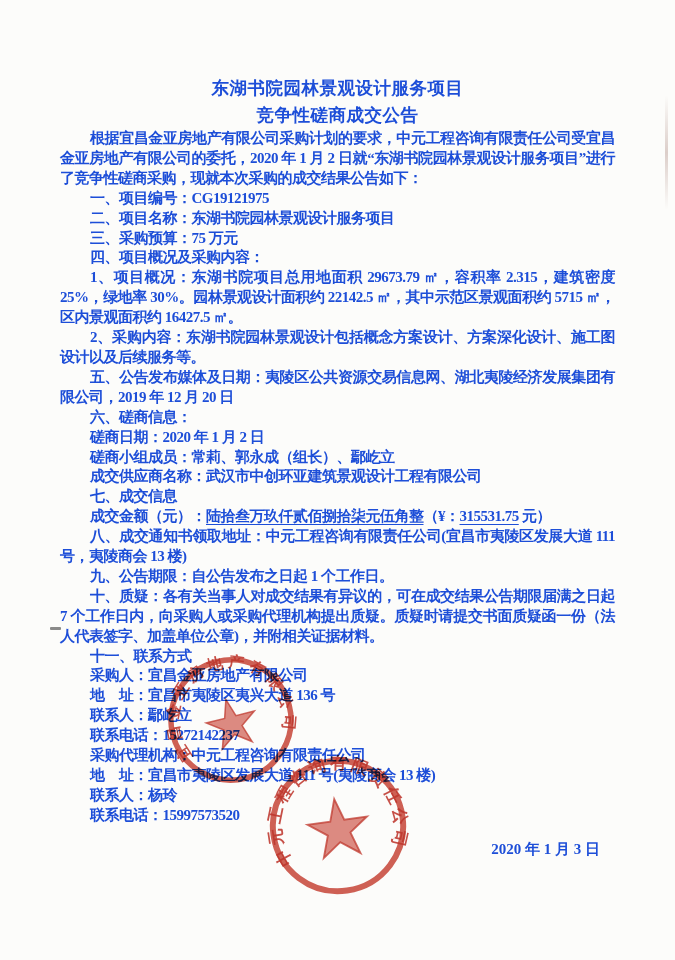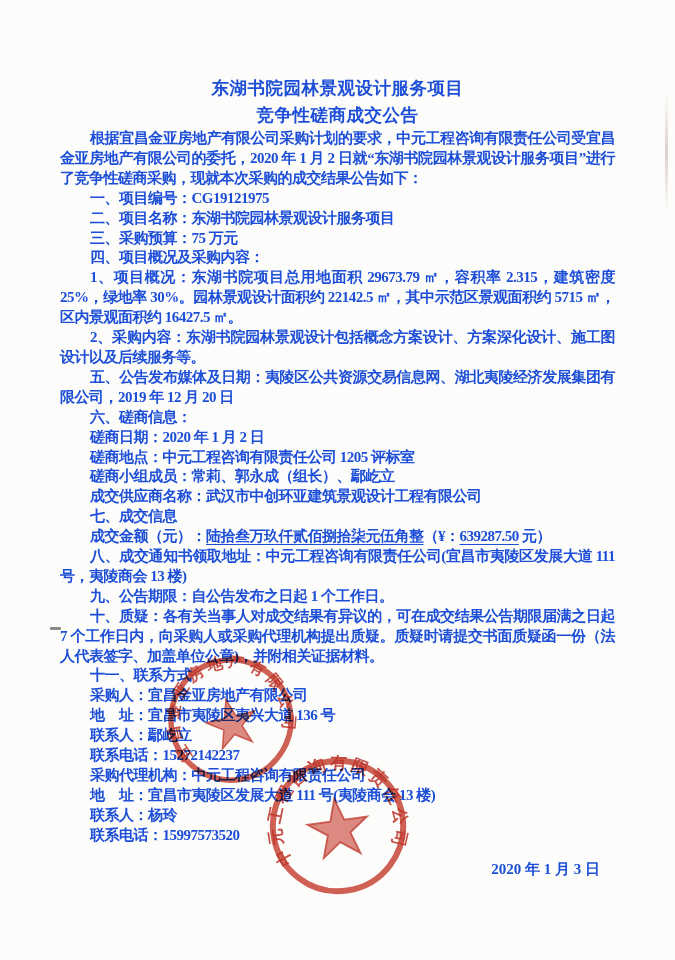--- a/index.html
+++ b/index.html
@@ -104,26 +104,25 @@
       <p>根据宜昌金亚房地产有限公司采购计划的要求，中元工程咨询有限责任公司受宜昌金亚房地产有限公司的委托，2020 年 1 月 2 日就“东湖书院园林景观设计服务项目”进行了竞争性磋商采购，现就本次采购的成交结果公告如下：</p>
       <p>一、项目编号：CG19121975</p>
       <p>二、项目名称：东湖书院园林景观设计服务项目</p>
       <p>三、采购预算：75 万元</p>
       <p>四、项目概况及采购内容：</p>
       <p>1、项目概况：东湖书院项目总用地面积 29673.79 ㎡，容积率 2.315，建筑密度 25%，绿地率 30%。园林景观设计面积约 22142.5 ㎡，其中示范区景观面积约 5715 ㎡，区内景观面积约 16427.5 ㎡。</p>
       <p>2、采购内容：东湖书院园林景观设计包括概念方案设计、方案深化设计、施工图设计以及后续服务等。</p>
       <p>五、公告发布媒体及日期：夷陵区公共资源交易信息网、湖北夷陵经济发展集团有限公司，2019 年 12 月 20 日</p>
       <p>六、磋商信息：</p>
       <p>磋商日期：2020 年 1 月 2 日</p>
-      <p>磋商地点：中元工程咨询有限责任公司 1205 评标室</p>
       <p>磋商小组成员：常莉、郭永成（组长）、鄢屹立</p>
       <p>成交供应商名称：武汉市中创环亚建筑景观设计工程有限公司</p>
       <p>七、成交信息</p>
 
-      <p><span>成交金额（元）：</span><span class="u">陆拾叁万玖仟贰佰捌拾柒元伍角整</span><span>（¥：</span><span class="u">639287.50</span><span> 元）</span></p>
+      <p><span>成交金额（元）：</span><span class="u">陆拾叁万玖仟贰佰捌拾柒元伍角整</span><span>（¥：</span><span class="u">315531.75</span><span> 元）</span></p>
 
       <p>八、成交通知书领取地址：中元工程咨询有限责任公司(宜昌市夷陵区发展大道 111 号，夷陵商会 13 楼)</p>
       <p>九、公告期限：自公告发布之日起 1 个工作日。</p>
       <p>十、质疑：各有关当事人对成交结果有异议的，可在成交结果公告期限届满之日起 7 个工作日内，向采购人或采购代理机构提出质疑。质疑时请提交书面质疑函一份（法人代表签字、加盖单位公章)，并附相关证据材料。</p>
       <p>十一、联系方式</p>
       <p>采购人：宜昌金亚房地产有限公司</p>
       <p>地　址：宜昌市夷陵区夷兴大道 136 号</p>
       <p>联系人：鄢屹立</p>
       <p>联系电话：15272142237</p>
       <p>采购代理机构：中元工程咨询有限责任公司</p>

